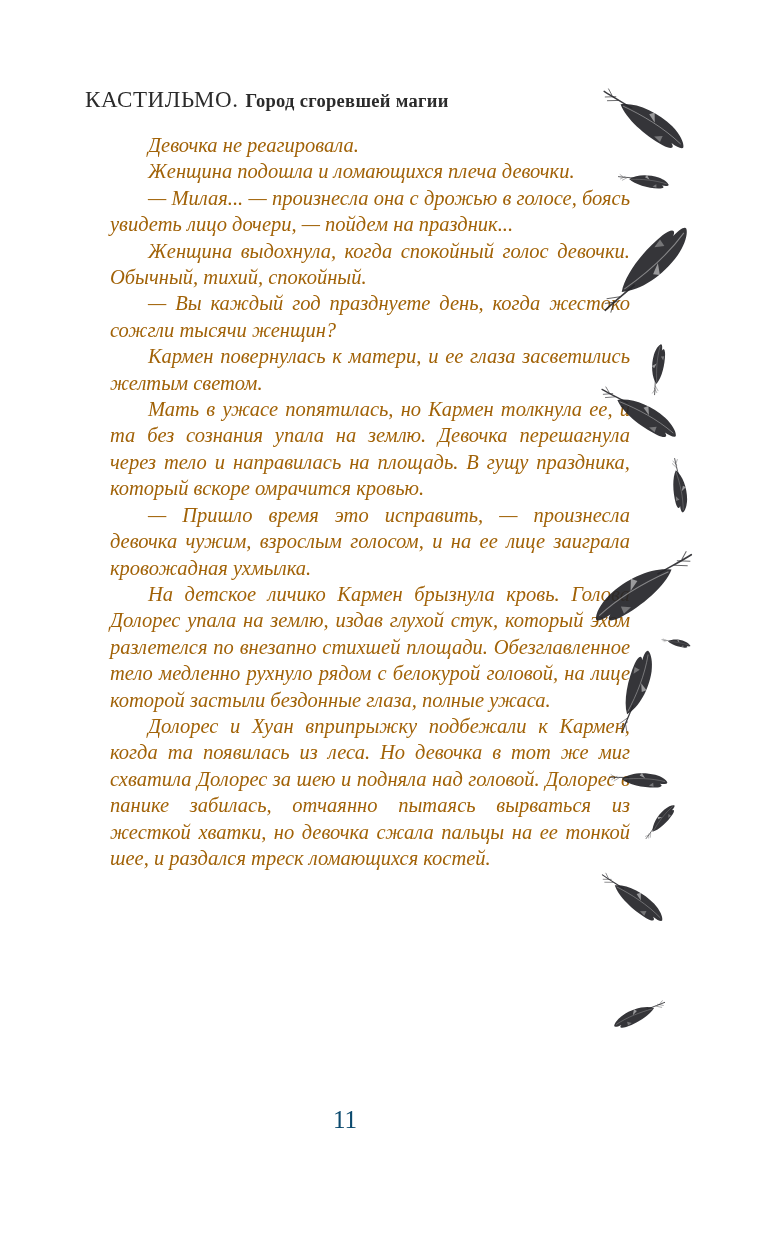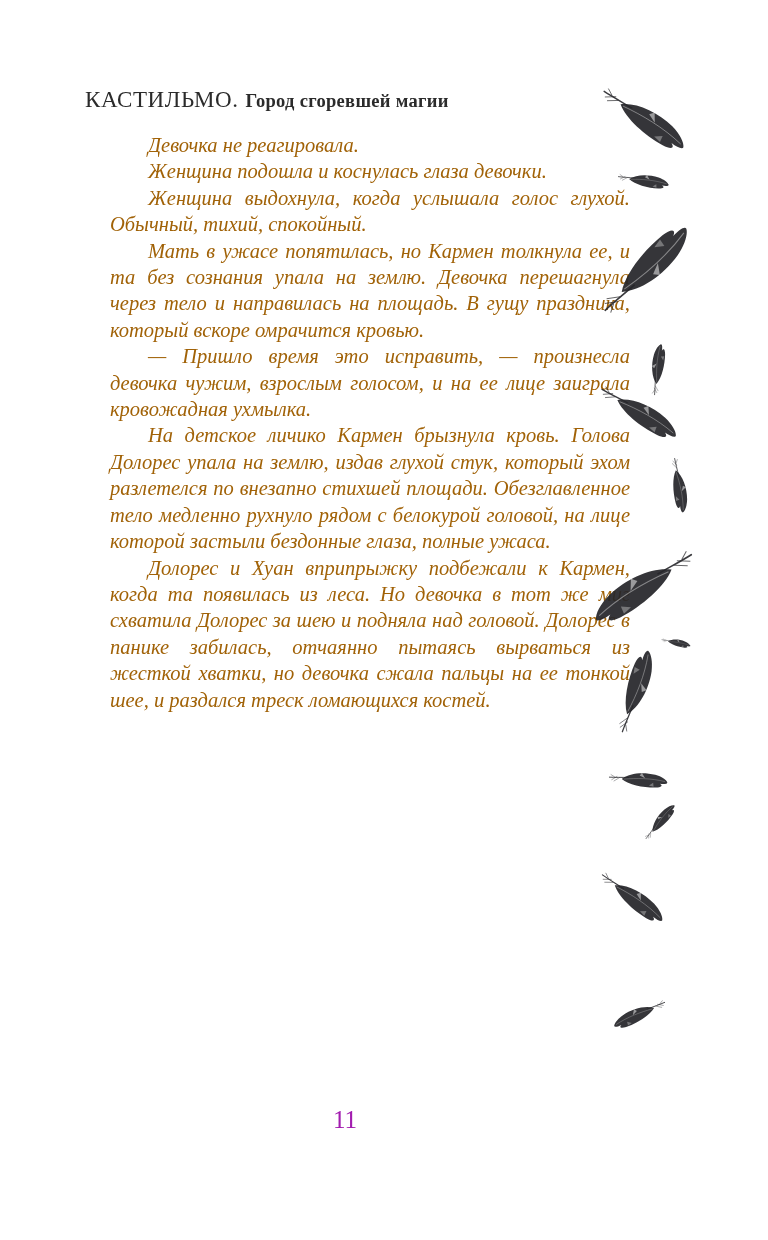--- a/index.html
+++ b/index.html
@@ -53,21 +53,21 @@
     padding: 0;
     text-indent: 38px;
   }
   .page-number {
     position: absolute;
     top: 1106px;
     left: 85px;
     width: 520px;
     text-align: center;
     font-size: 25px;
-    color: #a21caf;
+    color: #0c4a6e;
     font-style: normal;
   }
   .feather-layer {
     position: absolute;
     inset: 0;
     pointer-events: none;
   }
   .feather {
     position: absolute;
     width: 140px;
@@ -81,22 +81,25 @@
 <body>
 
 <div class="book-page">
 
   <div class="running-header">
     <span class="header-title">КАСТИЛЬМО.</span><span class="header-subtitle">Город сгоревшей магии</span>
   </div>
 
   <div class="body-text" id="text-block">
       <p>Девочка не реагировала.</p>
-      <p>Женщина подошла и коснулась глаза девочки.</p>
-      <p>Женщина выдохнула, когда услышала голос глухой. Обычный, тихий, спокойный.</p>
+      <p>Женщина подошла и ломающихся плеча девочки.</p>
+      <p>— Милая... — произнесла она с дрожью в голосе, боясь увидеть лицо дочери, — пойдем на праздник...</p>
+      <p>Женщина выдохнула, когда спокойный голос девочки. Обычный, тихий, спокойный.</p>
+      <p>— Вы каждый год празднуете день, когда жестоко сожгли тысячи женщин?</p>
+      <p>Кармен повернулась к матери, и ее глаза засветились желтым светом.</p>
       <p>Мать в ужасе попятилась, но Кармен толкнула ее, и та без сознания упала на землю. Девочка перешагнула через тело и направилась на площадь. В гущу праздника, который вскоре омрачится кровью.</p>
       <p>— Пришло время это исправить, — произнесла девочка чужим, взрослым голосом, и на ее лице заиграла кровожадная ухмылка.</p>
       <p>На детское личико Кармен брызнула кровь. Голова Долорес упала на землю, издав глухой стук, который эхом разлетелся по внезапно стихшей площади. Обезглавленное тело медленно рухнуло рядом с белокурой головой, на лице которой застыли бездонные глаза, полные ужаса.</p>
       <p>Долорес и Хуан вприпрыжку подбежали к Кармен, когда та появилась из леса. Но девочка в тот же миг схватила Долорес за шею и подняла над головой. Долорес в панике забилась, отчаянно пытаясь вырваться из жесткой хватки, но девочка сжала пальцы на ее тонкой шее, и раздался треск ломающихся костей.</p>
     </div>
 
   <div class="page-number">11</div>
 
   <div class="feather-layer" id="feather-layer">
       <div class="feather" style="left: 646px; top: 121px; transform: translate(-50%, -50%) rotate(38deg) scale(0.8, 0.8);">

